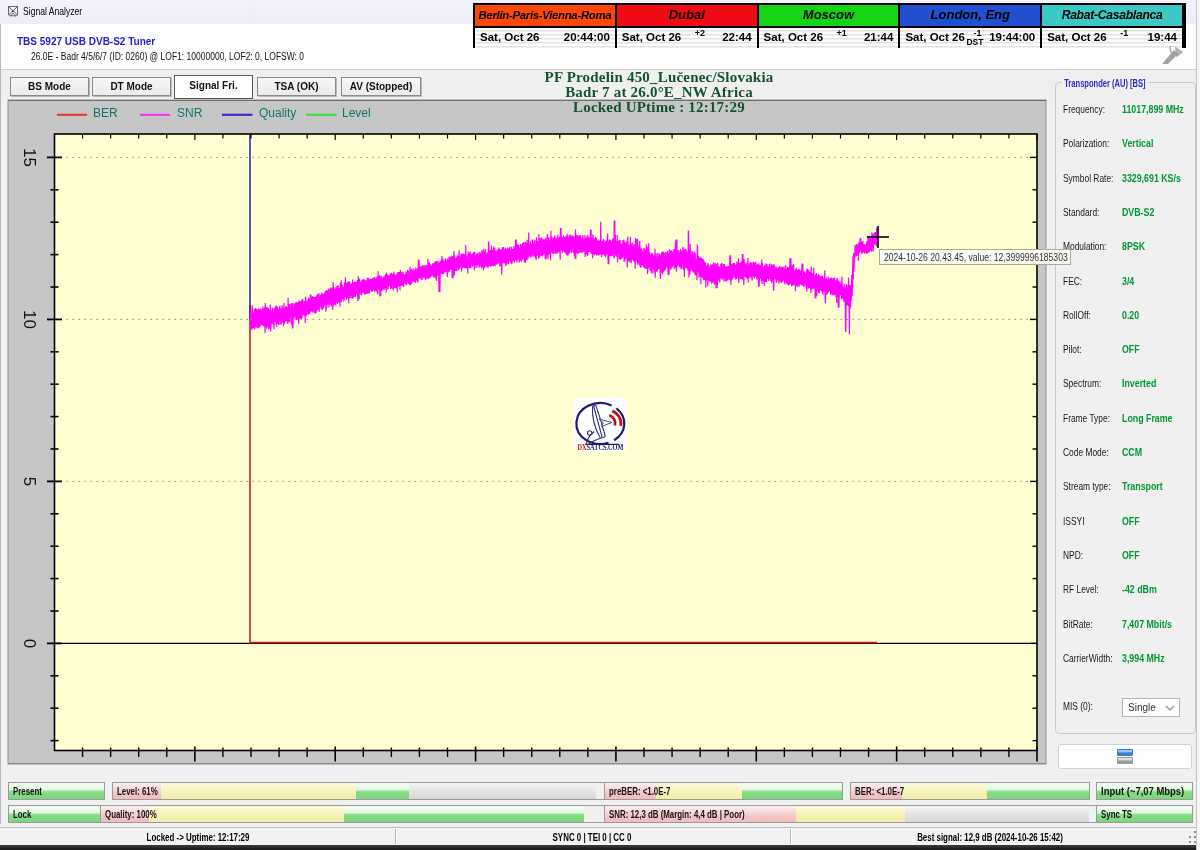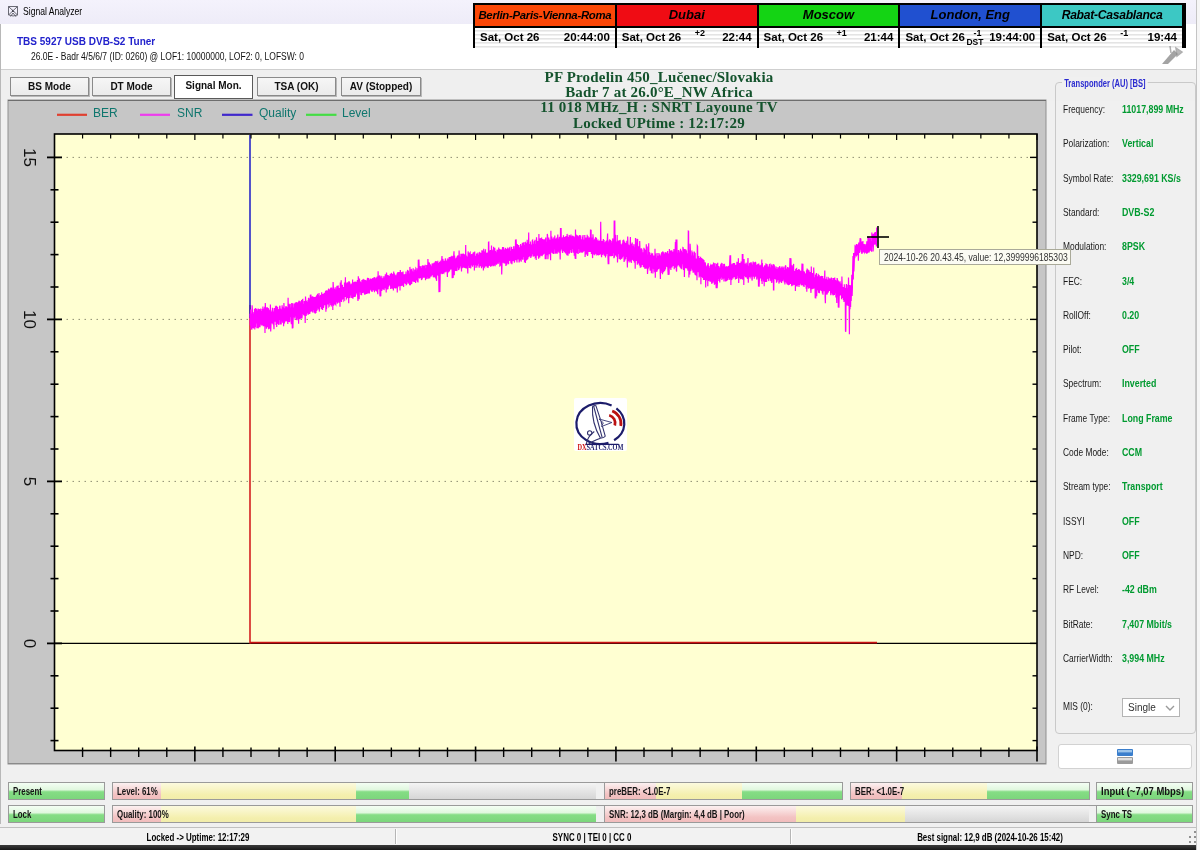--- a/index.html
+++ b/index.html
@@ -76,28 +76,27 @@
       <path d="M3.5,12.5 L6,9 L9,12.8" stroke="#5a5a64" stroke-width="0.9" fill="none"></path>
       <path d="M5,5.5 L7.5,8 L5,8 Z" fill="#44444e"></path>
     </svg>
   </div>
   <div class="abs" id="whitestrip"></div>
   <div class="abs" id="tunertitle">TBS 5927 USB DVB-S2 Tuner</div>
   <div class="abs" id="tunersub">26.0E - Badr 4/5/6/7 (ID: 0260) @ LOF1: 10000000, LOF2: 0, LOFSW: 0</div>
   <div class="abs" id="tabstrip"></div>
   <div class="abs tab" style="left:10px;width:79px;">BS Mode</div>
   <div class="abs tab" style="left:92px;width:79px;">DT Mode</div>
-  <div class="abs tab" id="tabactive" style="left:174px;width:79px;">Signal Mon.</div>
+  <div class="abs tab" id="tabactive" style="left:174px;width:79px;">Signal Fri.</div>
   <div class="abs tab" style="left:257px;width:79px;">TSA (OK)</div>
   <div class="abs tab" style="left:341px;width:80px;">AV (Stopped)</div>
 
   <div class="abs" id="serifblock">
     <div>PF Prodelin 450_Lučenec/Slovakia</div>
     <div>Badr 7 at 26.0°E_NW Africa</div>
-    <div>11 018 MHz_H : SNRT Layoune TV</div>
     <div>Locked UPtime : 12:17:29</div>
   </div>
 
   <svg class="abs" style="left:0;top:0;z-index:1;" width="1200" height="850" viewBox="0 0 1200 850">
       <rect x="8" y="100" width="1038" height="664" fill="#c6c6c6" stroke="#8f8f8f" stroke-width="1"></rect>
       <line x1="8" y1="100.5" x2="1046" y2="100.5" stroke="#6e6e6e" stroke-width="1"></line>
       <line x1="8" y1="763.5" x2="1046" y2="763.5" stroke="#8a8a8a" stroke-width="1"></line>
       <rect x="54.5" y="134.0" width="982.5" height="616.5" fill="#ffffd2" stroke="#000" stroke-width="1.6"></rect>
       <line x1="54.5" y1="481.4" x2="1037.0" y2="481.4" stroke="#8f8f74" stroke-width="1" stroke-dasharray="1.5,4.5"></line>
       <line x1="54.5" y1="319.4" x2="1037.0" y2="319.4" stroke="#8f8f74" stroke-width="1" stroke-dasharray="1.5,4.5"></line>
@@ -334,21 +333,21 @@
       <div class="blabel" style="">BER: &lt;1.0E-7</div>
     </div>
     <div class="abs bar" style="left:1096px;top:782px;width:97px;">
       <div class="seg grn" style="left:0px;width:95px;"></div>
       <div class="blabel" style="transform:scaleX(0.9);">Input (~7,07 Mbps)</div>
     </div>
     <div class="abs bar" style="left:8px;top:805px;width:97px;">
       <div class="seg grn" style="left:0px;width:95px;"></div>
       <div class="blabel" style="">Lock</div>
     </div>
-    <div class="abs bar" style="left:112px;top:805px;width:510px;padding-left:28px;">
+    <div class="abs bar" style="left:100px;top:805px;width:510px;padding-left:28px;">
       <div class="seg pink" style="left:0px;width:48px;"></div>
       <div class="seg yel" style="left:48px;width:195px;"></div>
       <div class="seg grn" style="left:243px;width:240px;"></div>
       <div class="blabel" style="">Quality: 100%</div>
     </div>
     <div class="abs bar" style="left:604px;top:805px;width:578px;">
       <div class="seg pink" style="left:0px;width:191px;"></div>
       <div class="seg yel" style="left:191px;width:109px;"></div>
       <div class="seg gry" style="left:300px;width:184px;"></div>
       <div class="blabel" style="">SNR: 12,3 dB (Margin: 4,4 dB | Poor)</div>

